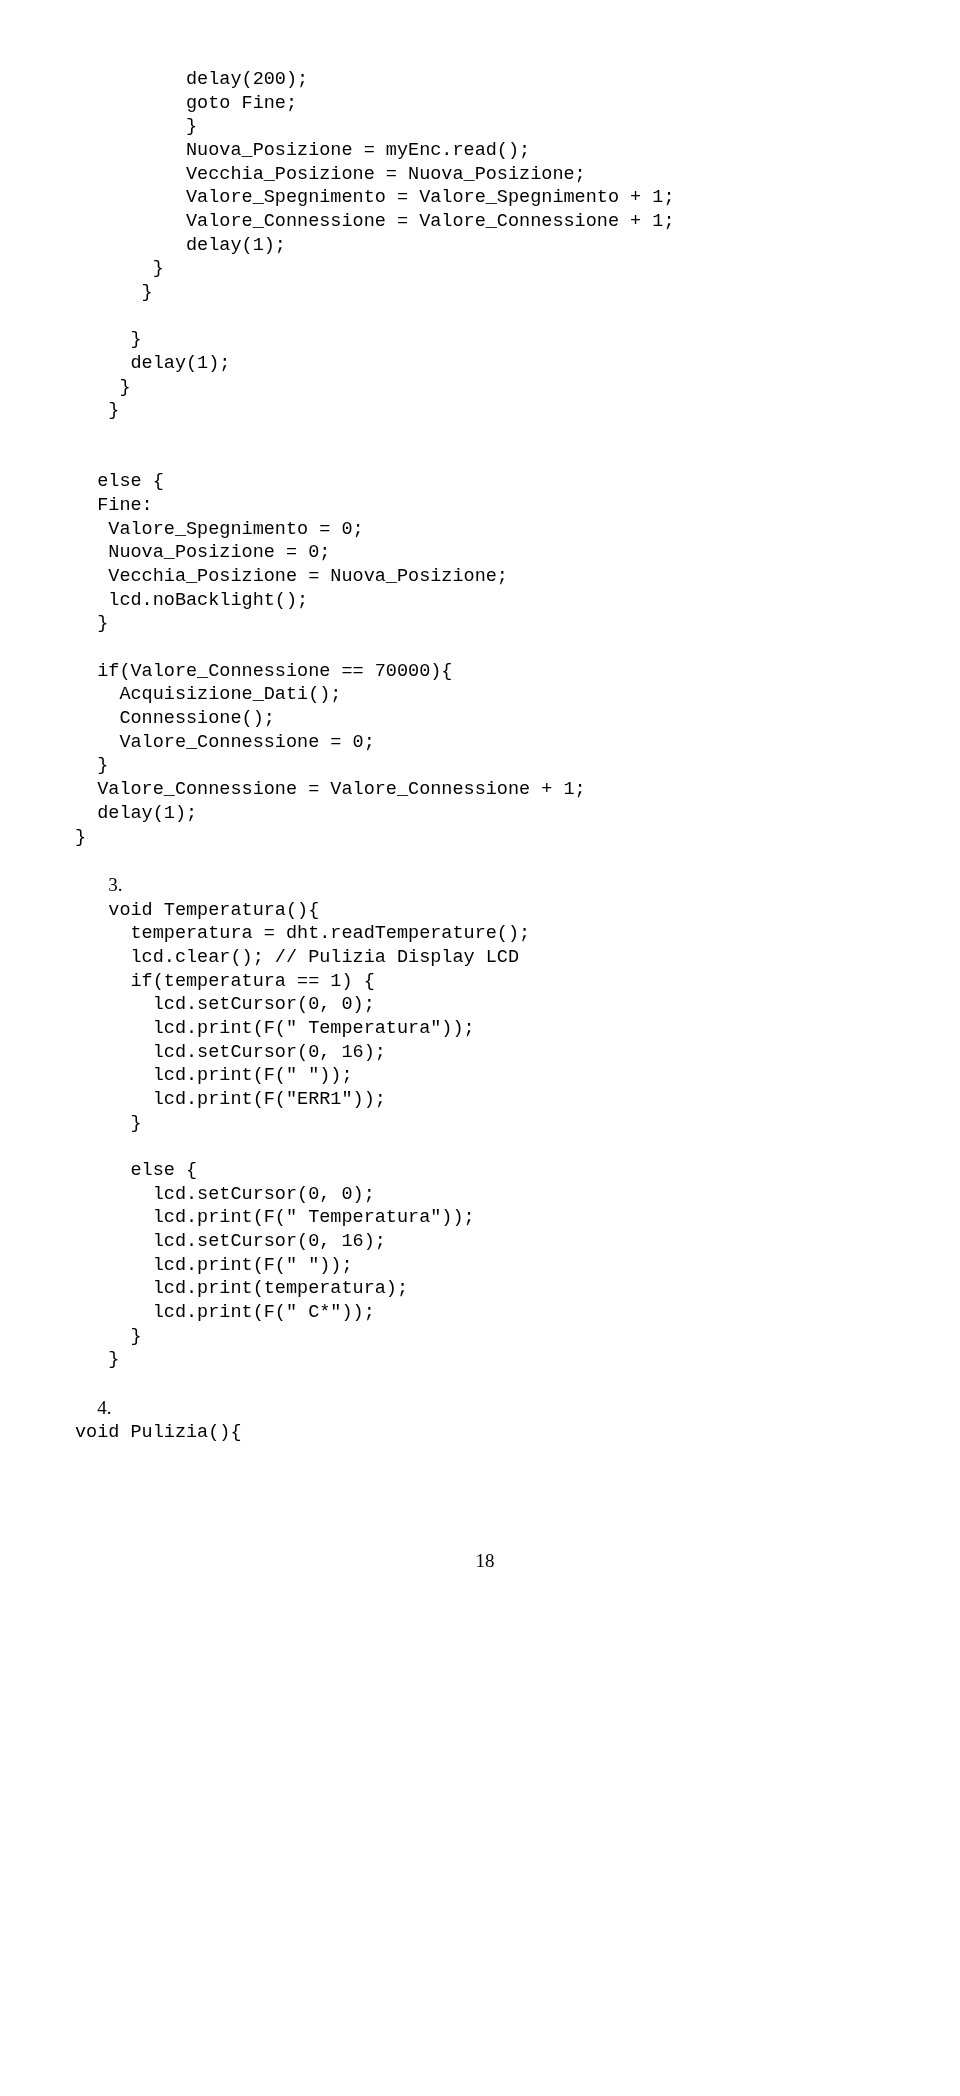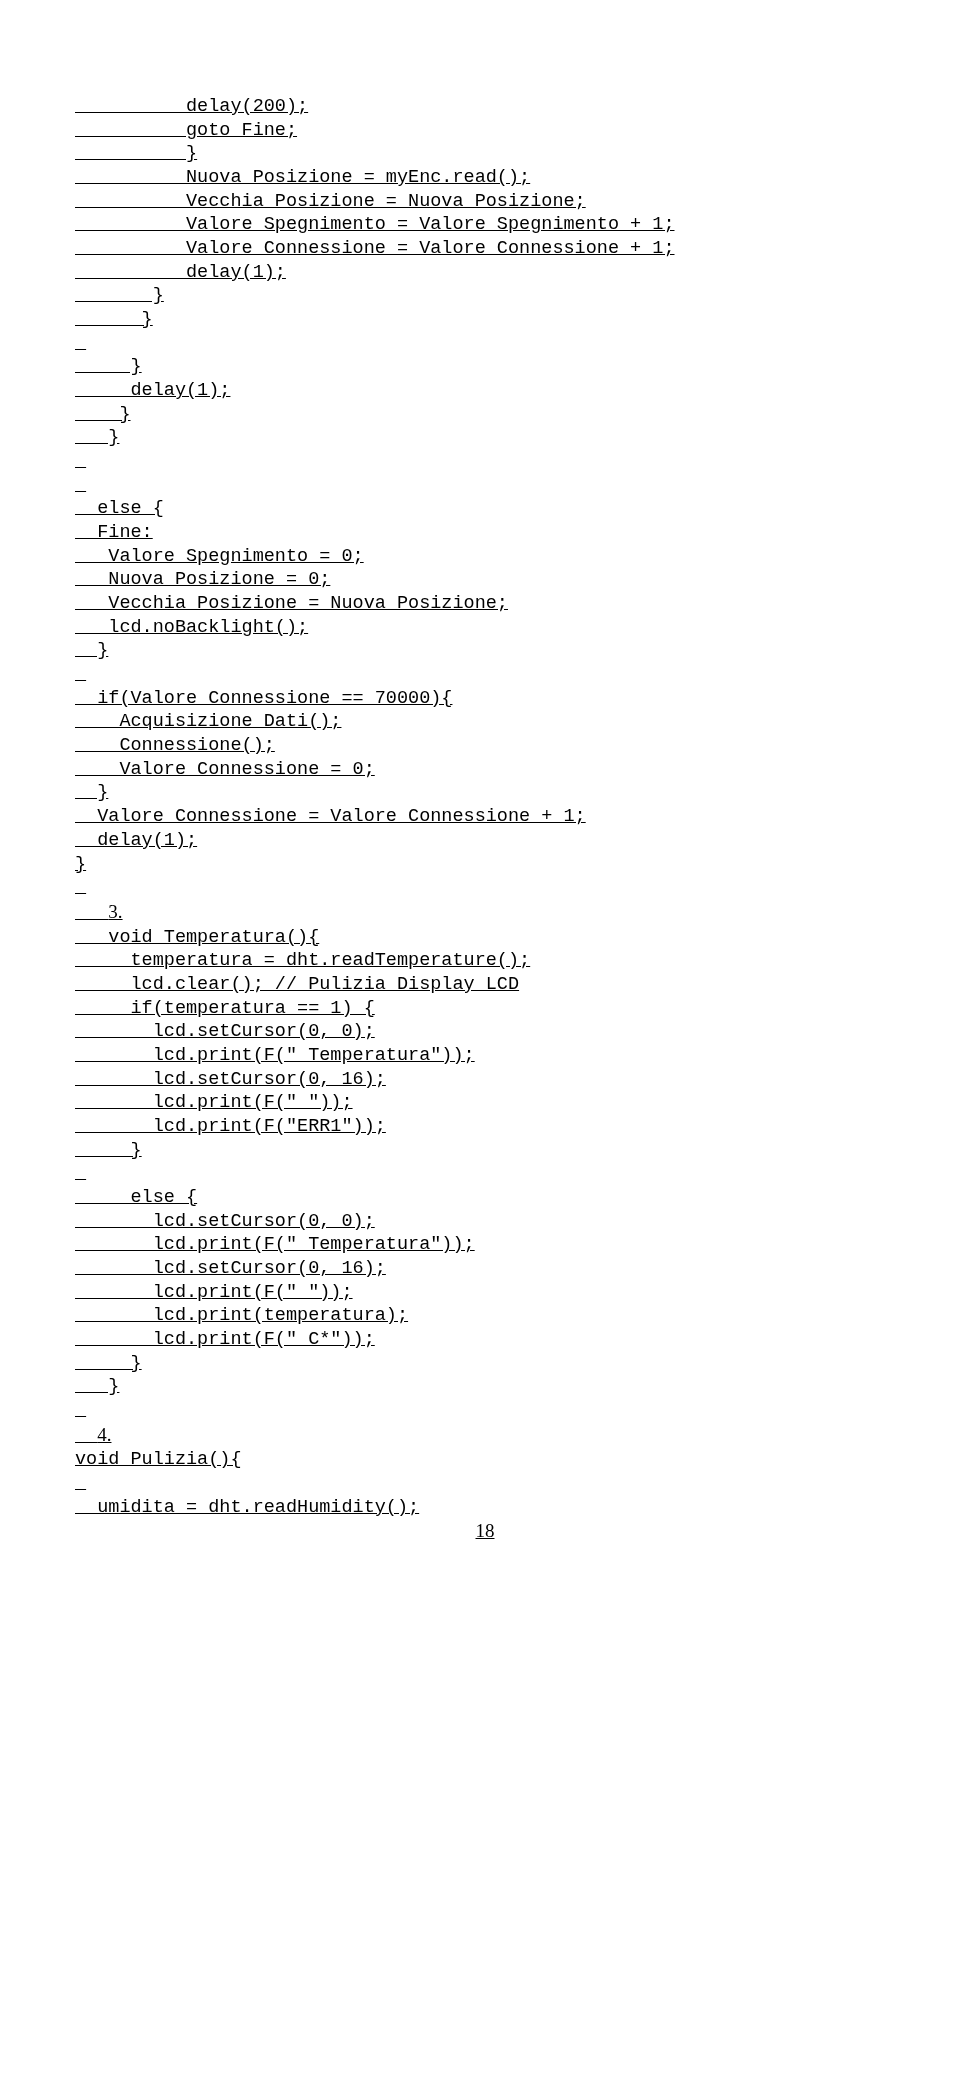--- a/index.html
+++ b/index.html
@@ -6,38 +6,38 @@
     margin: 0;
     padding: 0;
     font-family: "Courier New", Courier, monospace;
     font-size: 18.5px;
     line-height: 1.28;
     background: #fff;
     color: #000;
     width: 960px;
   }
   .page {
-    padding: 95px 65px 40px 75px;
-    text-decoration: underline;
+    padding: 68px 65px 40px 75px;
   }
   pre {
     margin: 0;
     font-family: "Courier New", Courier, monospace;
     white-space: pre;
     font-size: 18.5px;
     line-height: 1.28;
   }
   .list-num {
     font-family: "Times New Roman", Times, serif;
     font-size: 19px;
   }
   .page-num {
     font-family: "Times New Roman", Times, serif;
     font-size: 19px;
     text-align: center;
+    margin-top: 80px;
   }
 </style>
 </head>
 <body>
 
 <div class="page">
 
 <pre>          delay(200);
           goto Fine;
           }
@@ -90,17 +90,16 @@
        lcd.setCursor(0, 16);
        lcd.print(F(" "));
        lcd.print(temperatura);
        lcd.print(F(" C*"));
      }
    }</pre>
 <pre> </pre>
 <pre>  <span class="list-num">4.</span></pre>
 <pre>void Pulizia(){</pre>
 <pre> </pre>
-<pre>  umidita = dht.readHumidity();</pre>
 
 <div class="page-num">18</div>
 
 </div>
 
 </body></html>

